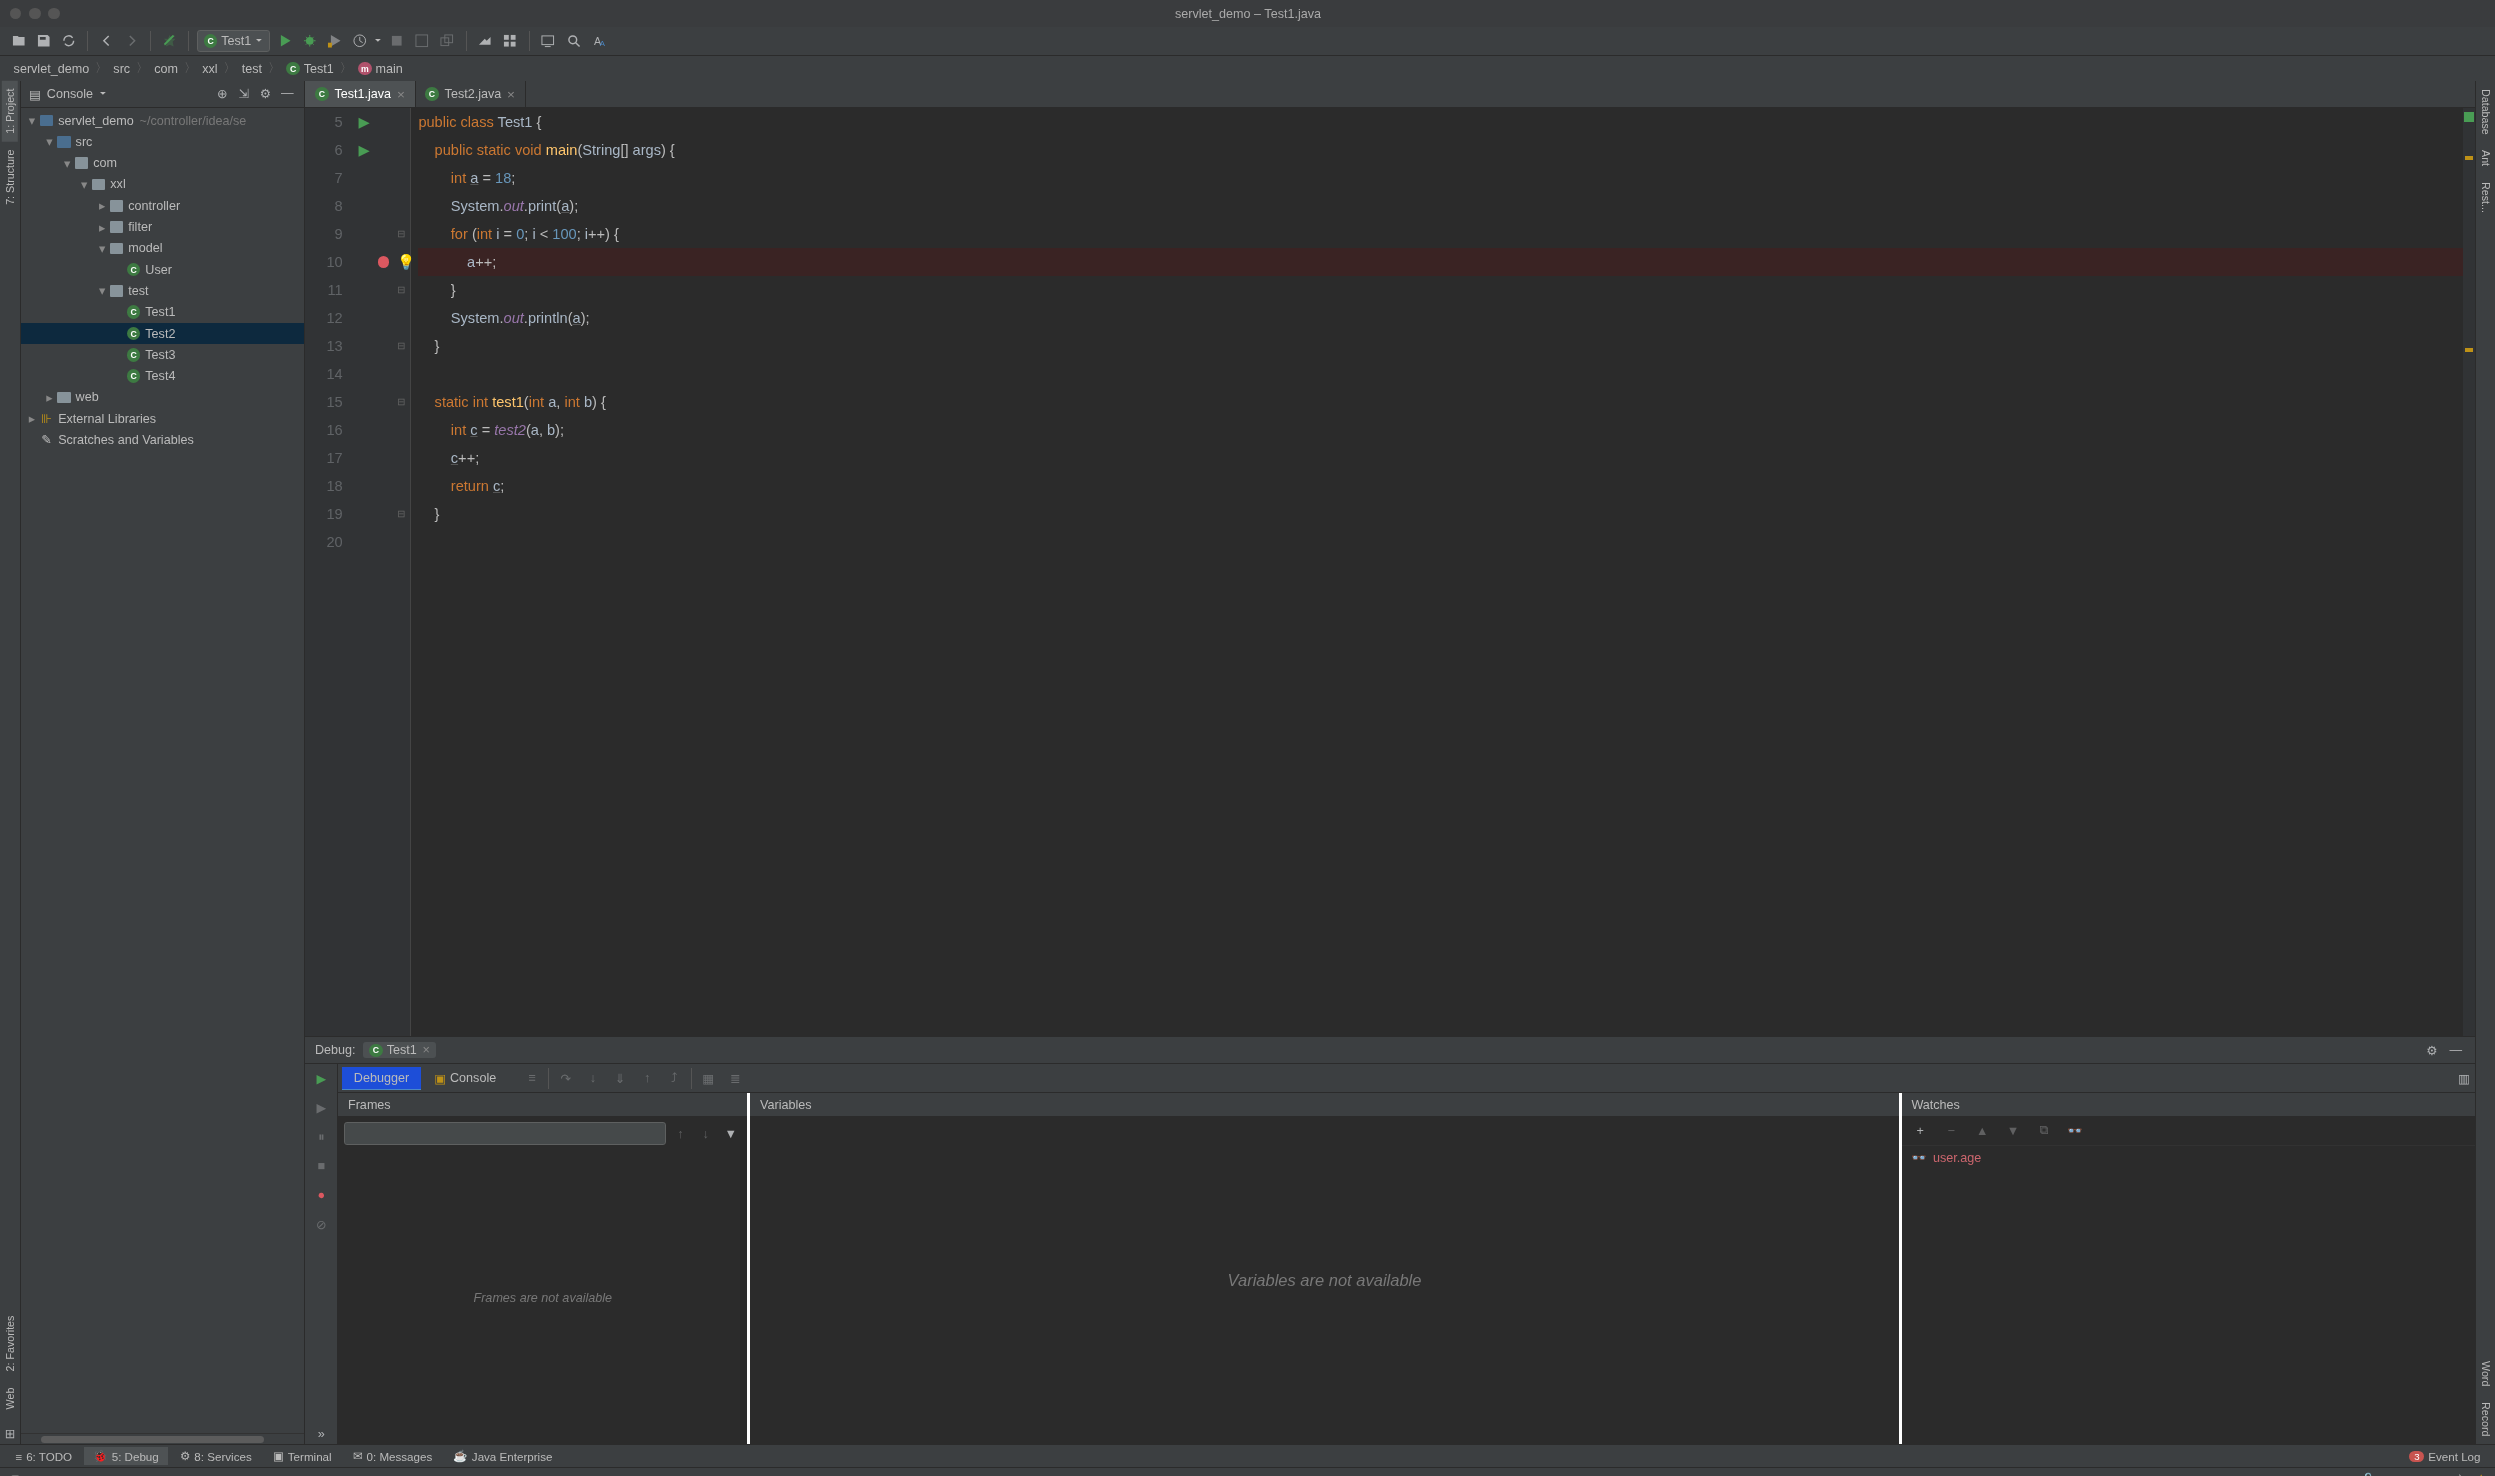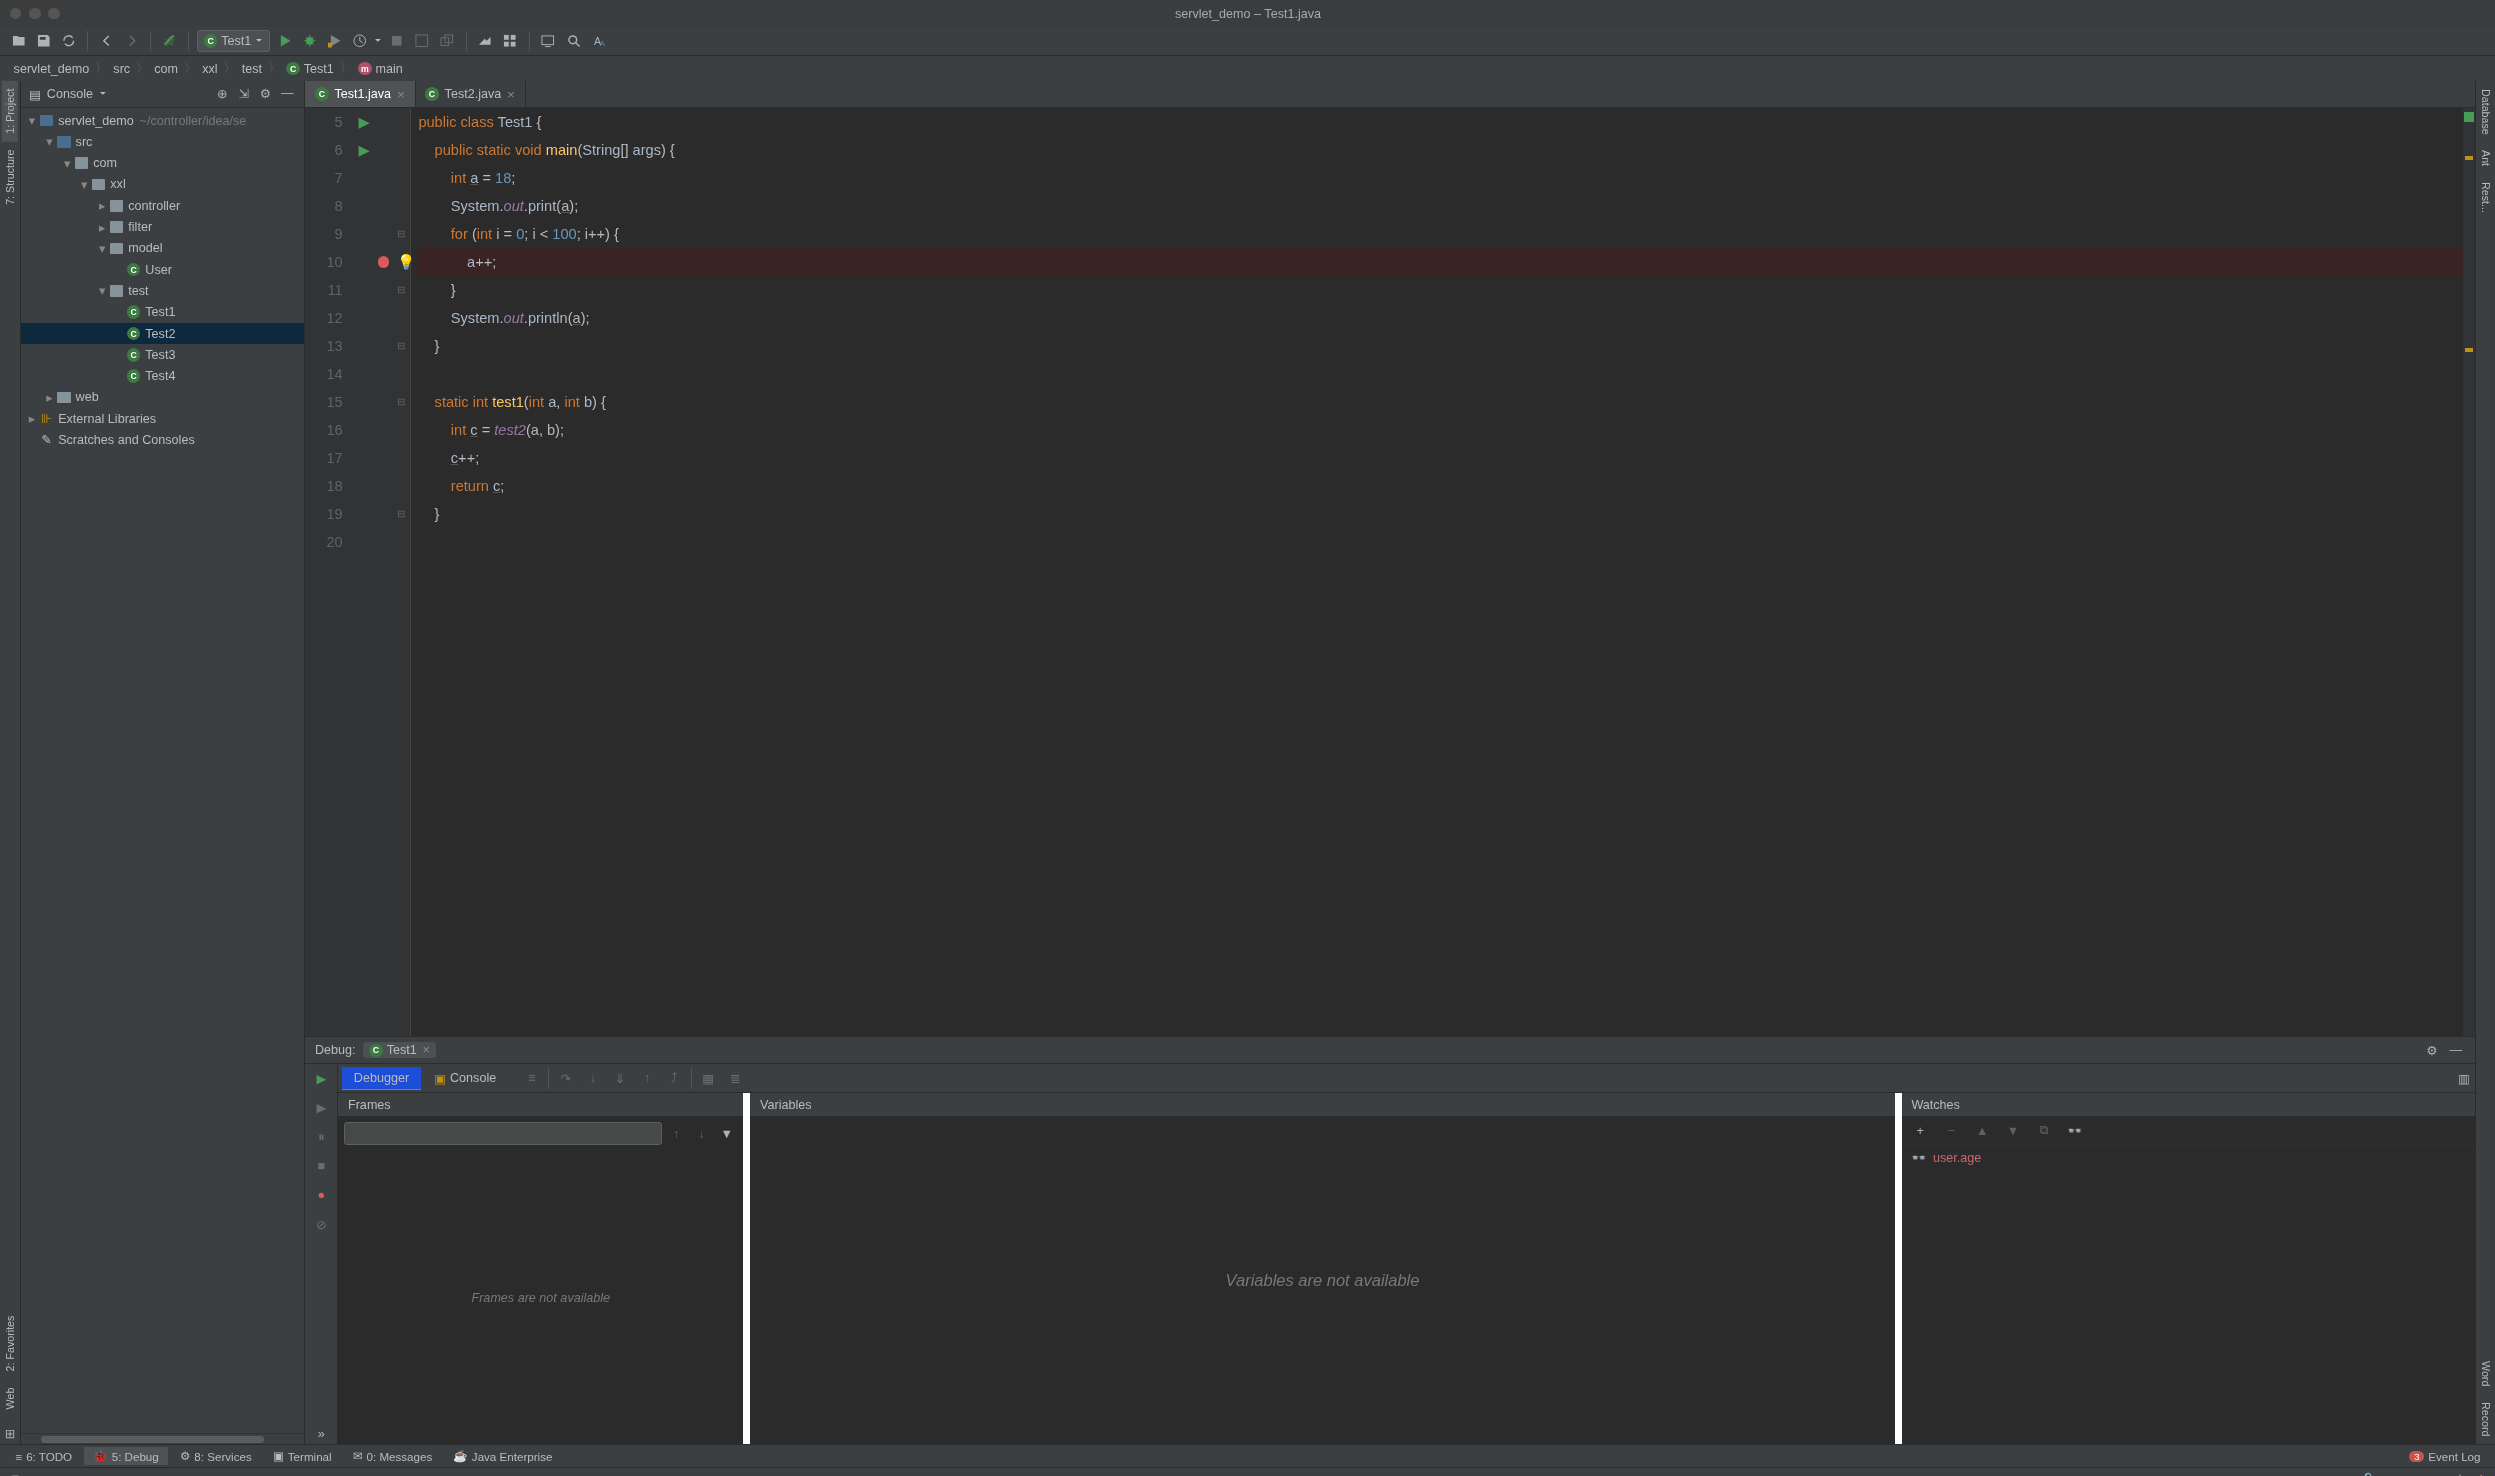--- a/index.html
+++ b/index.html
@@ -94,21 +94,21 @@
 .debug-left-tb { width: 33px; background: #3c3f41; border-right: 1px solid #2b2b2b; display: flex; flex-direction: column; align-items: center; padding-top: 3.9px; gap: 7.8px; }
 .dbg-btn { width: 21.3px; height: 21.3px; display: flex; align-items: center; justify-content: center; color: #afb1b3; cursor: pointer; }
 
 .debug-main { flex: 1; display: flex; flex-direction: column; }
 .debug-tabs { height: 29px; display: flex; align-items: center; border-bottom: 1px solid #2b2b2b; padding-left: 3.9px; gap: 1.9px; }
 .dbg-tab { padding: 3.9px 11.6px; cursor: pointer; color: #bbb; display: flex; align-items: center; gap: 3.9px; }
 .dbg-tab.active { border-bottom: 1.9px solid #4a88c7; background: #1d4ed8; }
 .dbg-tb-icons { display: flex; gap: 5.8px; margin-left: 11.6px; }
 
 .debug-panes { flex: 1; display: flex; }
-.pane { border-right: 7px solid #ffffff; display: flex; flex-direction: column; }
+.pane { border-right: 3px solid #ffffff; display: flex; flex-direction: column; }
 .pane-header { height: 23px; padding: 0 9.7px; display: flex; align-items: center; color: #bbb; background: #3c3f41; }
 .pane-body { flex: 1; background: #2b2b2b; display: flex; flex-direction: column; }
 .frames-pane { width: 412px; }
 .frames-toolbar { display: flex; gap: 3.9px; padding: 5.8px; align-items: center; }
 .frames-combo { flex: 1; height: 23px; background: #45494a; border: 1px solid #5e6060; border-radius: 2.9px; }
 .frames-empty { flex: 1; display: flex; align-items: center; justify-content: center; color: #787878; font-style: italic; }
 .vars-pane { flex: 1; }
 .vars-empty { flex: 1; display: flex; align-items: center; justify-content: center; color: #787878; font-style: italic; font-size: 16.5px; }
 .watches-pane { width: 573px; border-right: none; }
 .watches-tb { display: flex; gap: 9.7px; padding: 3.9px 7.8px; border-bottom: 1px solid #323232; }
@@ -429,21 +429,21 @@
             <span class="icn">
               <span style="color:#be9117">⊪</span>
             </span>
             <span class="lbl">External Libraries</span>
           </div>
           <div class="tree-row indent-0">
             <span class="arrow"></span>
             <span class="icn">
               <span>✎</span>
             </span>
-            <span class="lbl">Scratches and Consoles</span>
+            <span class="lbl">Scratches and Variables</span>
           </div>
         </div>
     </div>
     <div class="hscroll">
         <div class="hscroll-thumb"></div>
       </div>
   </div>
 
   <div class="editor-area">
     <div class="editor-tabs">

